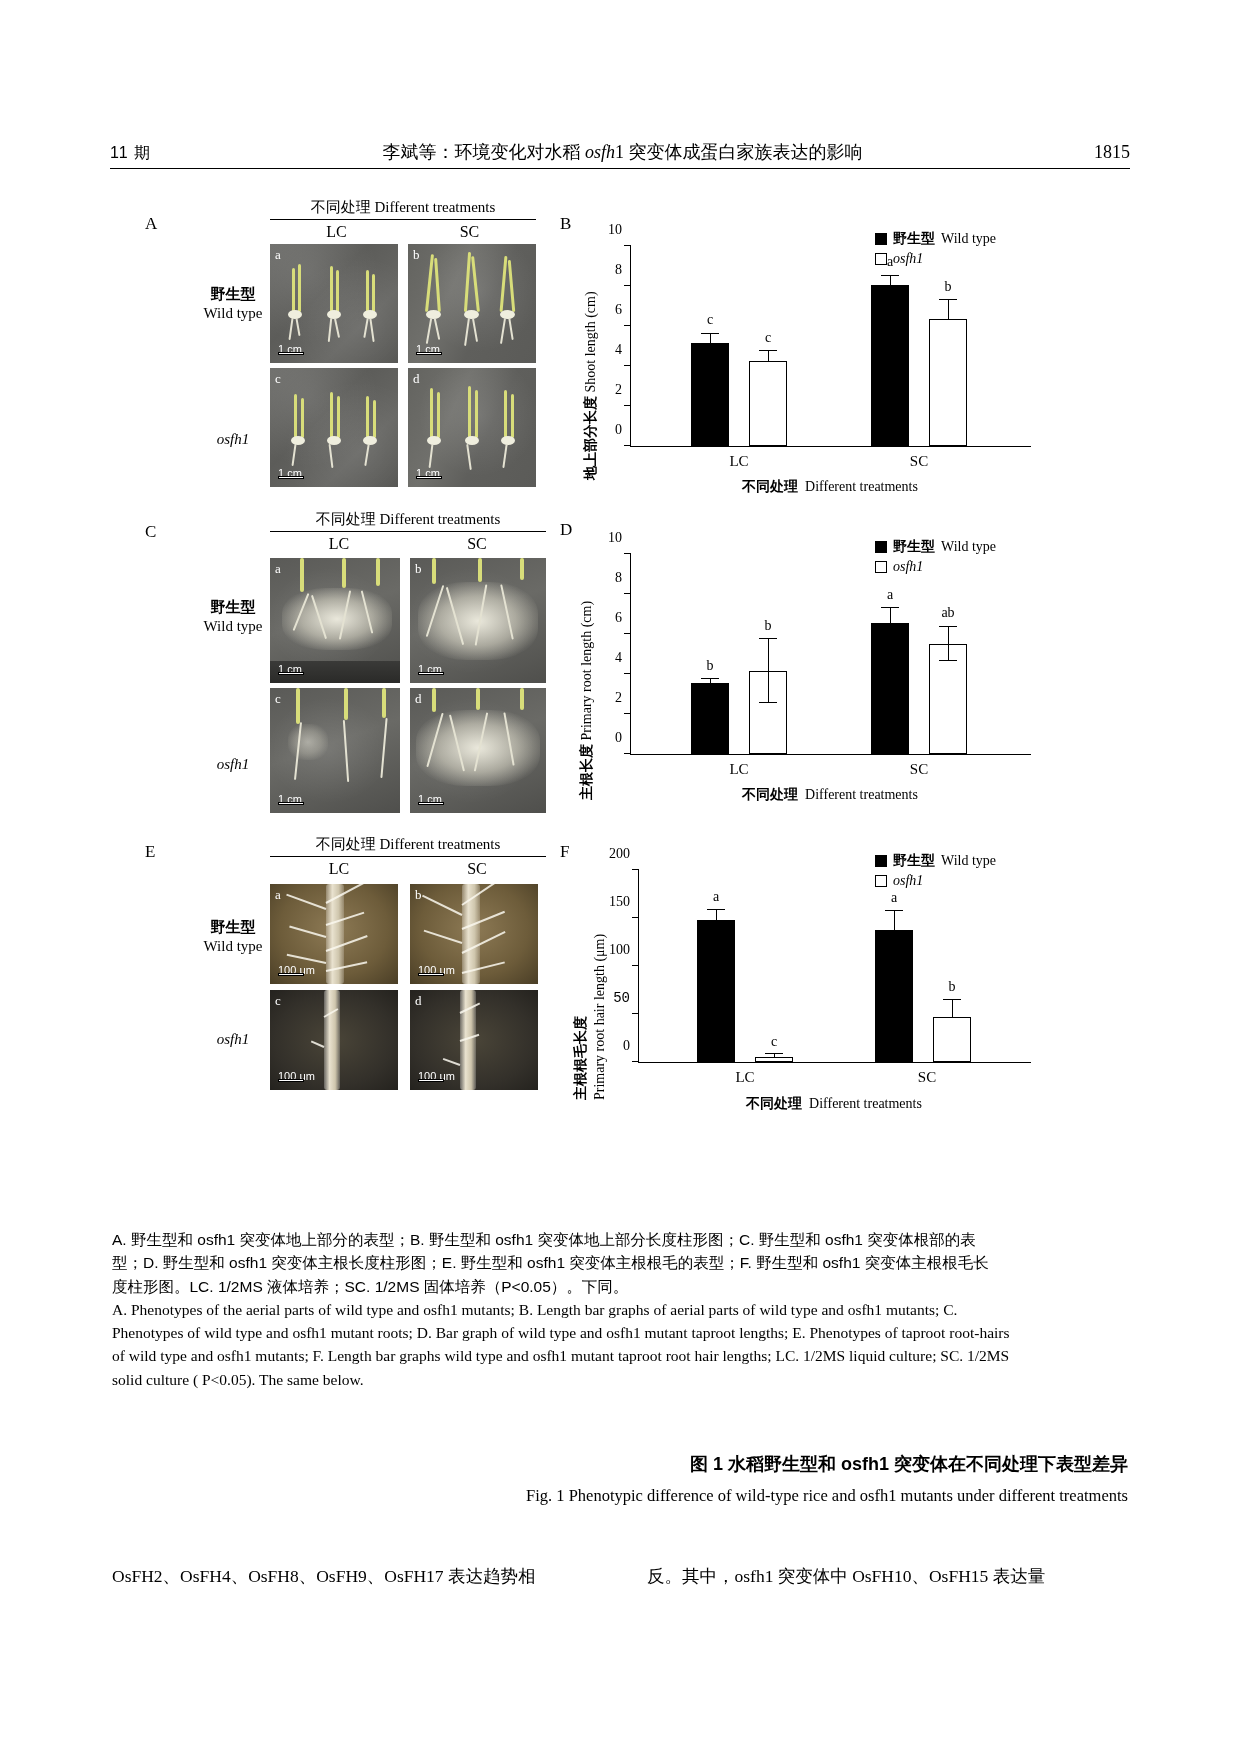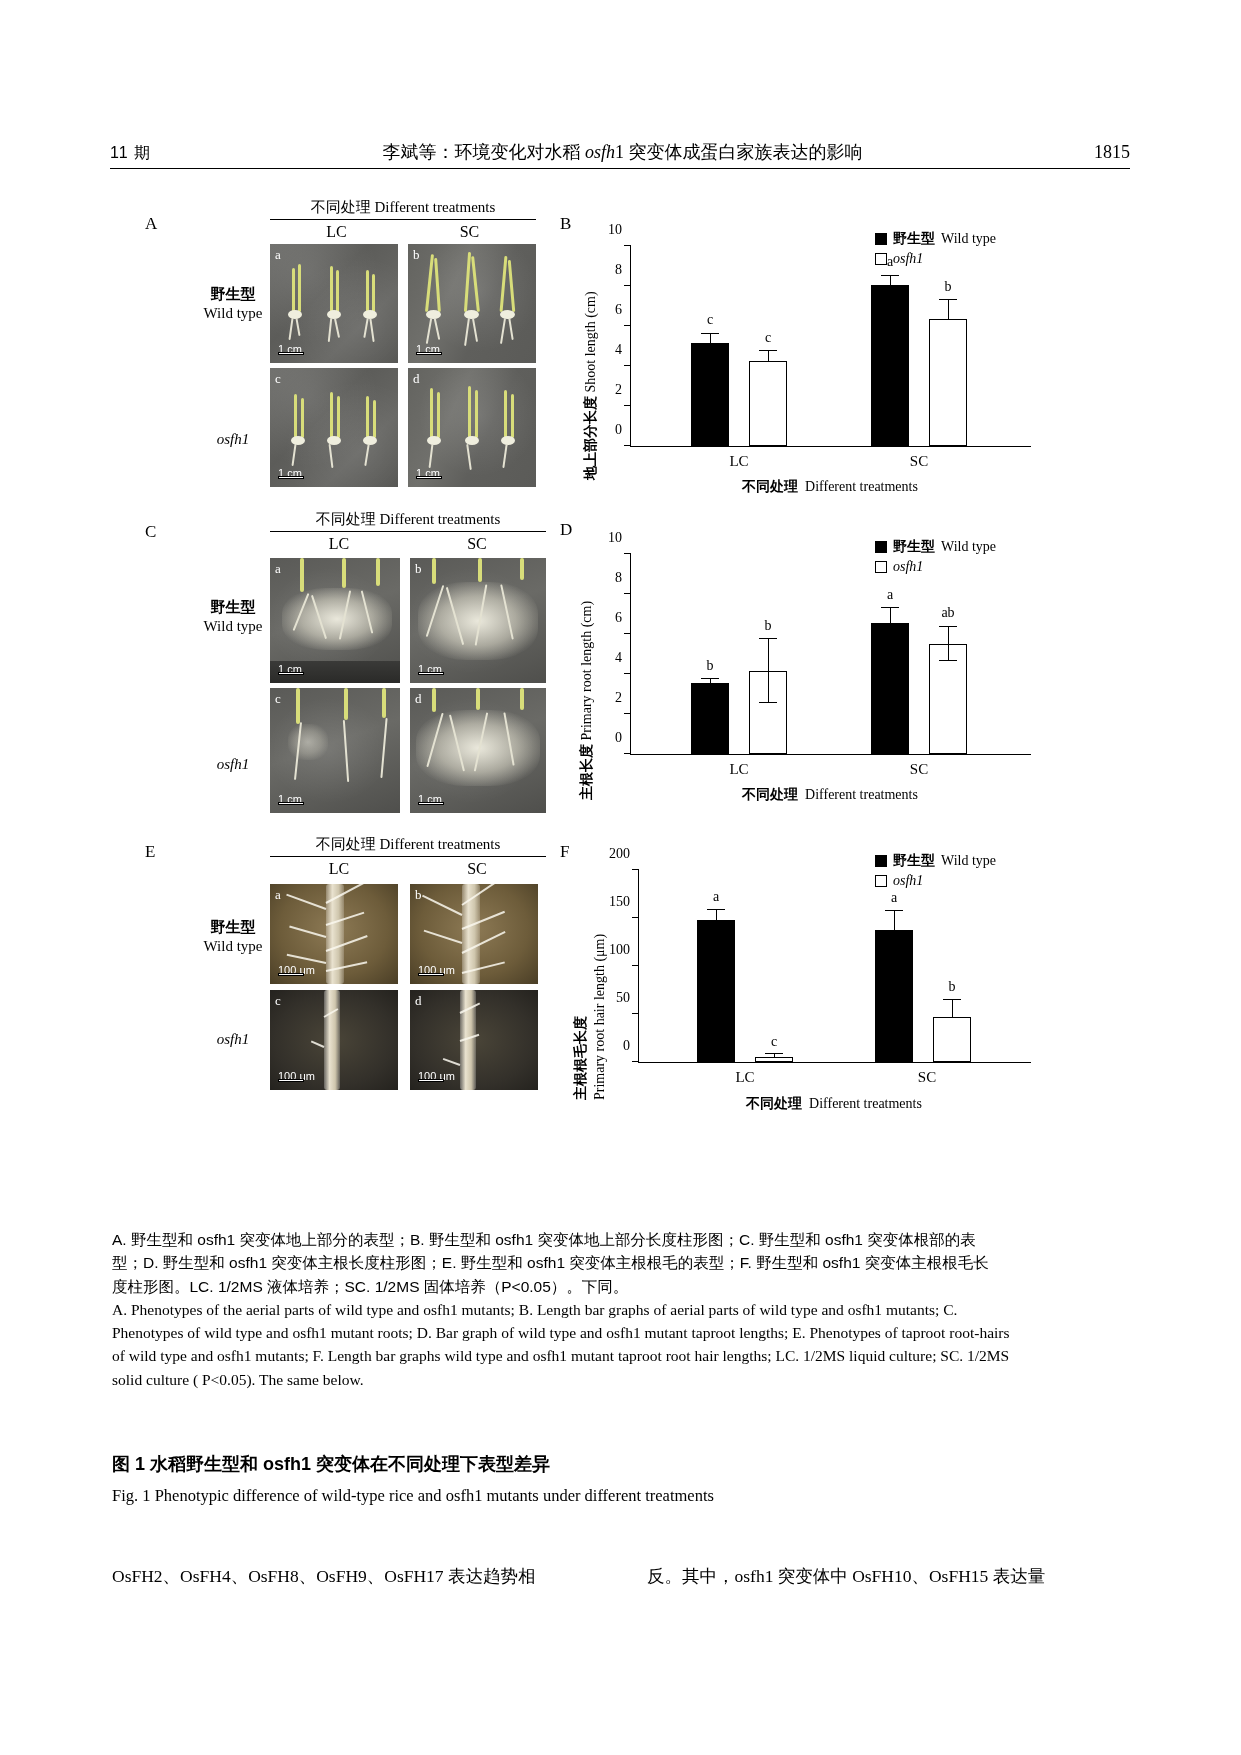--- a/index.html
+++ b/index.html
@@ -279,21 +279,21 @@
     line-height: 1.5;
     text-align: justify;
   }
   .caption .zh { font-family: "Liberation Sans", sans-serif; }
   .caption p { margin: 0; }
 
   .figtitle {
     position: absolute;
     left: 112px;
     width: 1016px;
-    text-align: left;
+    text-align: right;
   }
   .figtitle.zh {
     top: 1452px;
     font-family: "Liberation Sans", sans-serif;
     font-weight: bold;
     font-size: 18px;
   }
   .figtitle.en {
     top: 1486px;
     font-size: 16.5px;
@@ -723,21 +723,21 @@
       <div class="axis-title-y" style="left:2px; top:248px;">
         <span class="zh">主根根毛长度</span>
       </div>
       <div class="axis-title-y" style="left:22px; top:248px;">
         <span>Primary root hair length (μm)</span>
       </div>
       <div class="plot" style="left:68px; top:18px; width:392px; height:192px;">
         <div class="tick" style="bottom:0px;"></div>
           <div class="ticklabel" style="bottom:0px;">0</div>
         <div class="tick" style="bottom:48px;"></div>
-          <div class="ticklabel" style="bottom:48px;">50</div>
+          <div class="ticklabel" style="bottom:48px;font-family:Liberation Mono, monospace;">50</div>
         <div class="tick" style="bottom:96px;"></div>
           <div class="ticklabel" style="bottom:96px;">100</div>
         <div class="tick" style="bottom:144px;"></div>
           <div class="ticklabel" style="bottom:144px;">150</div>
         <div class="tick" style="bottom:192px;"></div>
           <div class="ticklabel" style="bottom:192px;">200</div>
 
         <div class="bar filled" style="left:58px; width:38px; height:142px;"></div>
         <div class="errbar" style="left:76.5px; bottom:142px; height:10px;"></div>
         <div class="errcap" style="left:68px; bottom:152px; width:18px;"></div>

